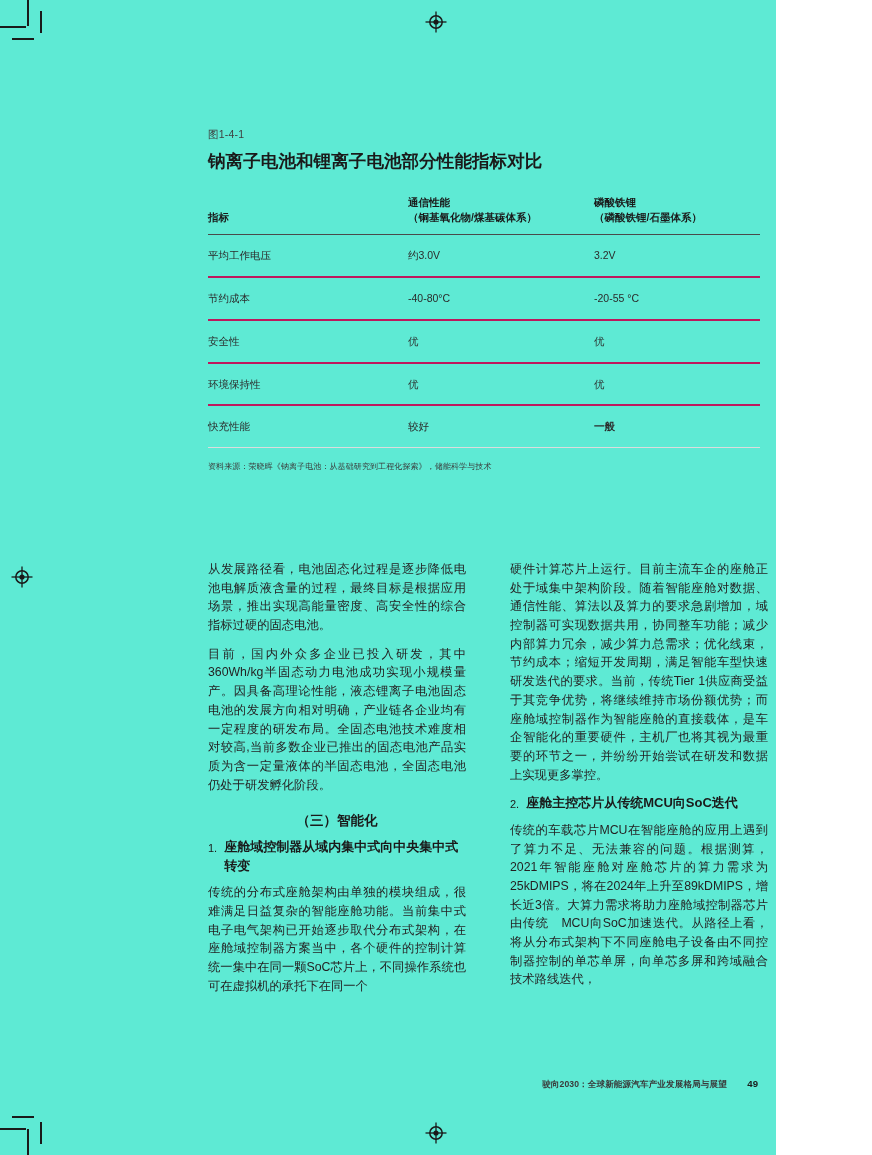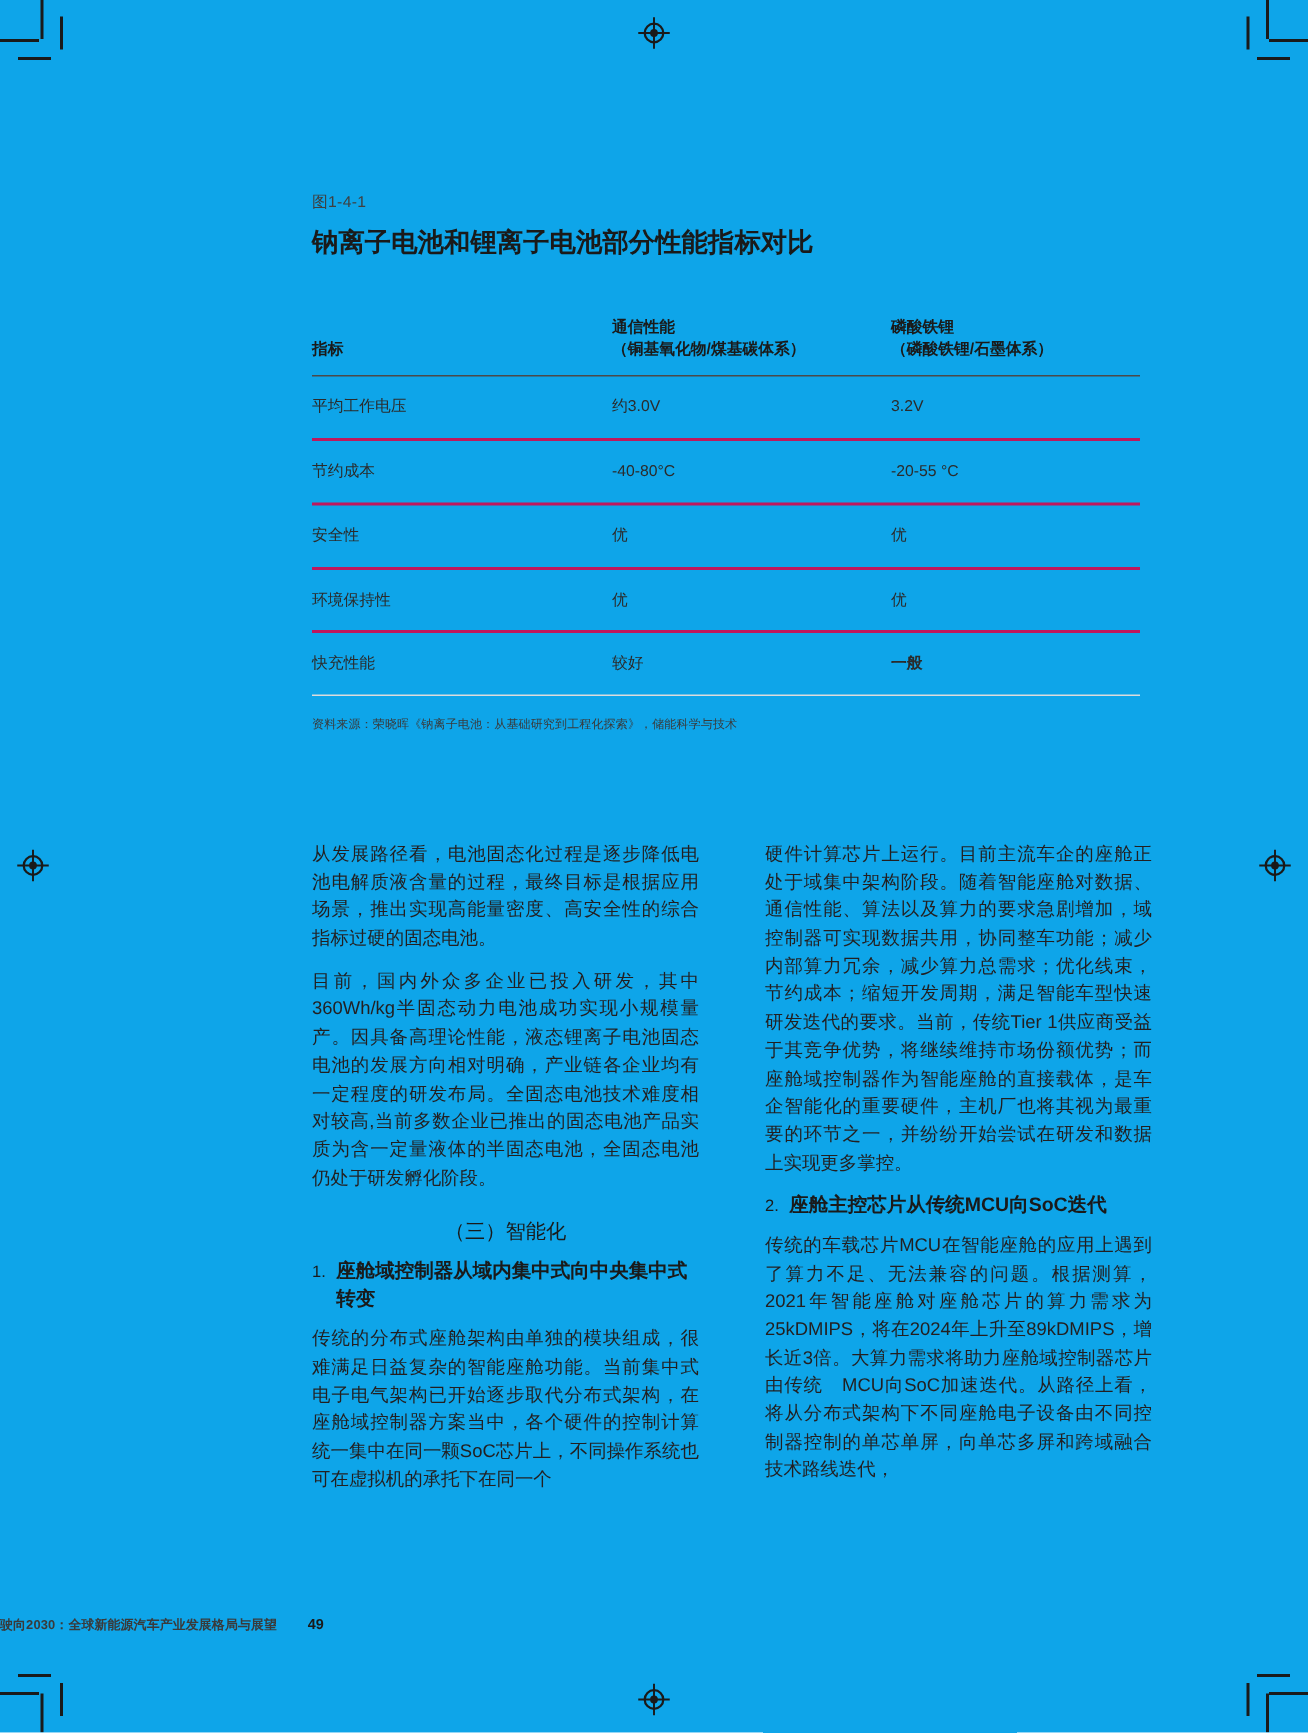--- a/index.html
+++ b/index.html
@@ -6,23 +6,23 @@
     margin: 0;
     padding: 0;
     background: #ffffff;
   }
   body {
     font-family: "Liberation Sans", "DejaVu Sans", sans-serif;
     color: #231f20;
   }
   #page {
     position: relative;
-    width: 872px;
+    width: 776px;
     height: 1155px;
-    background: #0ea5e9;
+    background: #5eead4;
     overflow: hidden;
   }
 
   
   .crop-line {
     position: absolute;
     background: #1a1a1a;
   }
   .reg-mark {
     position: absolute;
@@ -41,21 +41,21 @@
     font-size: 10.5px;
     color: #3f3f3f;
     letter-spacing: .2px;
     margin-bottom: 7px;
   }
   .fig-title {
     font-size: 17.5px;
     font-weight: bold;
     color: #1a1a1a;
     letter-spacing: .1px;
-    margin-bottom: 38px;
+    margin-bottom: 22px;
   }
 
   table.cmp {
     width: 100%;
     border-collapse: collapse;
     table-layout: fixed;
   }
   table.cmp th {
     text-align: left;
     vertical-align: bottom;
@@ -112,21 +112,21 @@
     line-height: 1.52;
     color: #231f20;
     text-align: justify;
     text-justify: inter-character;
     text-indent: 0;
   }
 
   h3.sec-head {
     margin: 18px 0 8px 0;
     font-size: 13.5px;
-    font-weight: normal;
+    font-weight: bold;
     color: #1a1a1a;
     text-align: center;
   }
   .num-head {
     display: flex;
     align-items: flex-start;
     gap: 7px;
     margin: 2px 0 8px 0;
   }
   .num-head .num {
@@ -143,20 +143,21 @@
     color: #1a1a1a;
     line-height: 1.42;
   }
 
   
   #footer {
     position: absolute;
     left: 0;
     top: 1073px;
     width: 872px;
+    text-align: right;
     padding-right: 114px;
     box-sizing: border-box;
   }
   #footer .ftitle {
     font-size: 8.6px;
     font-weight: bold;
     color: #3a3a3a;
     letter-spacing: .1px;
   }
   #footer .fpage {

